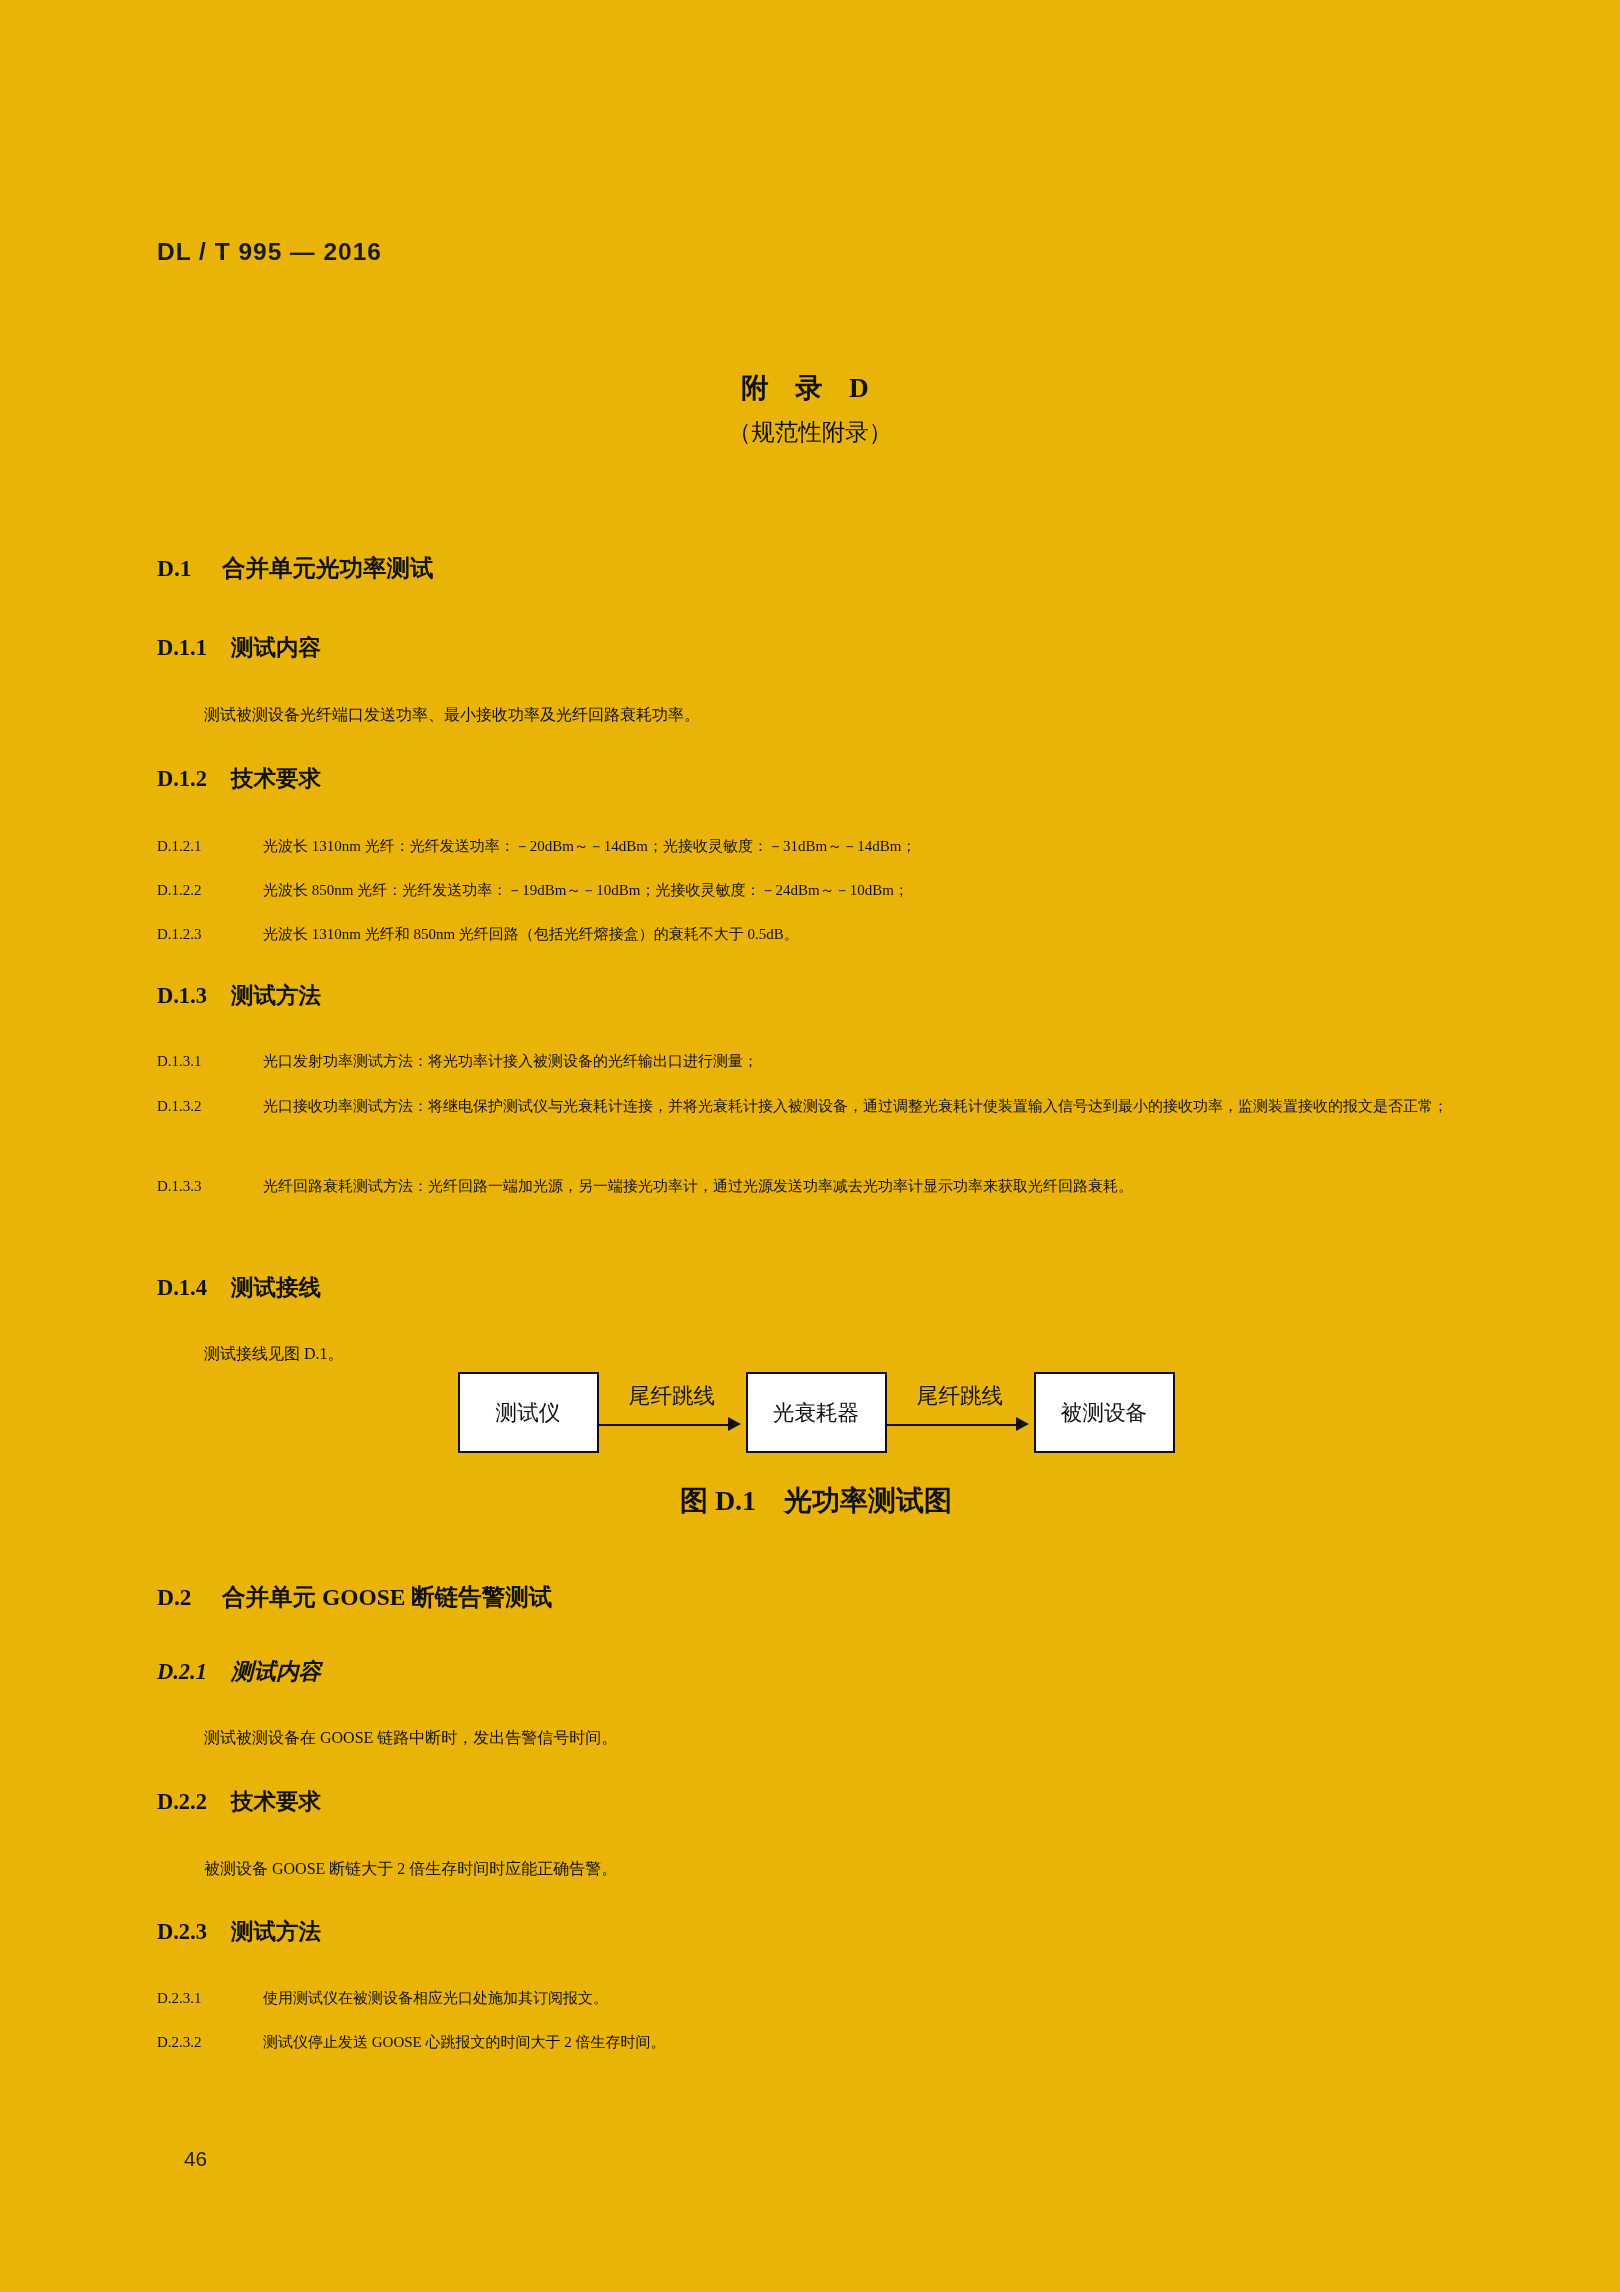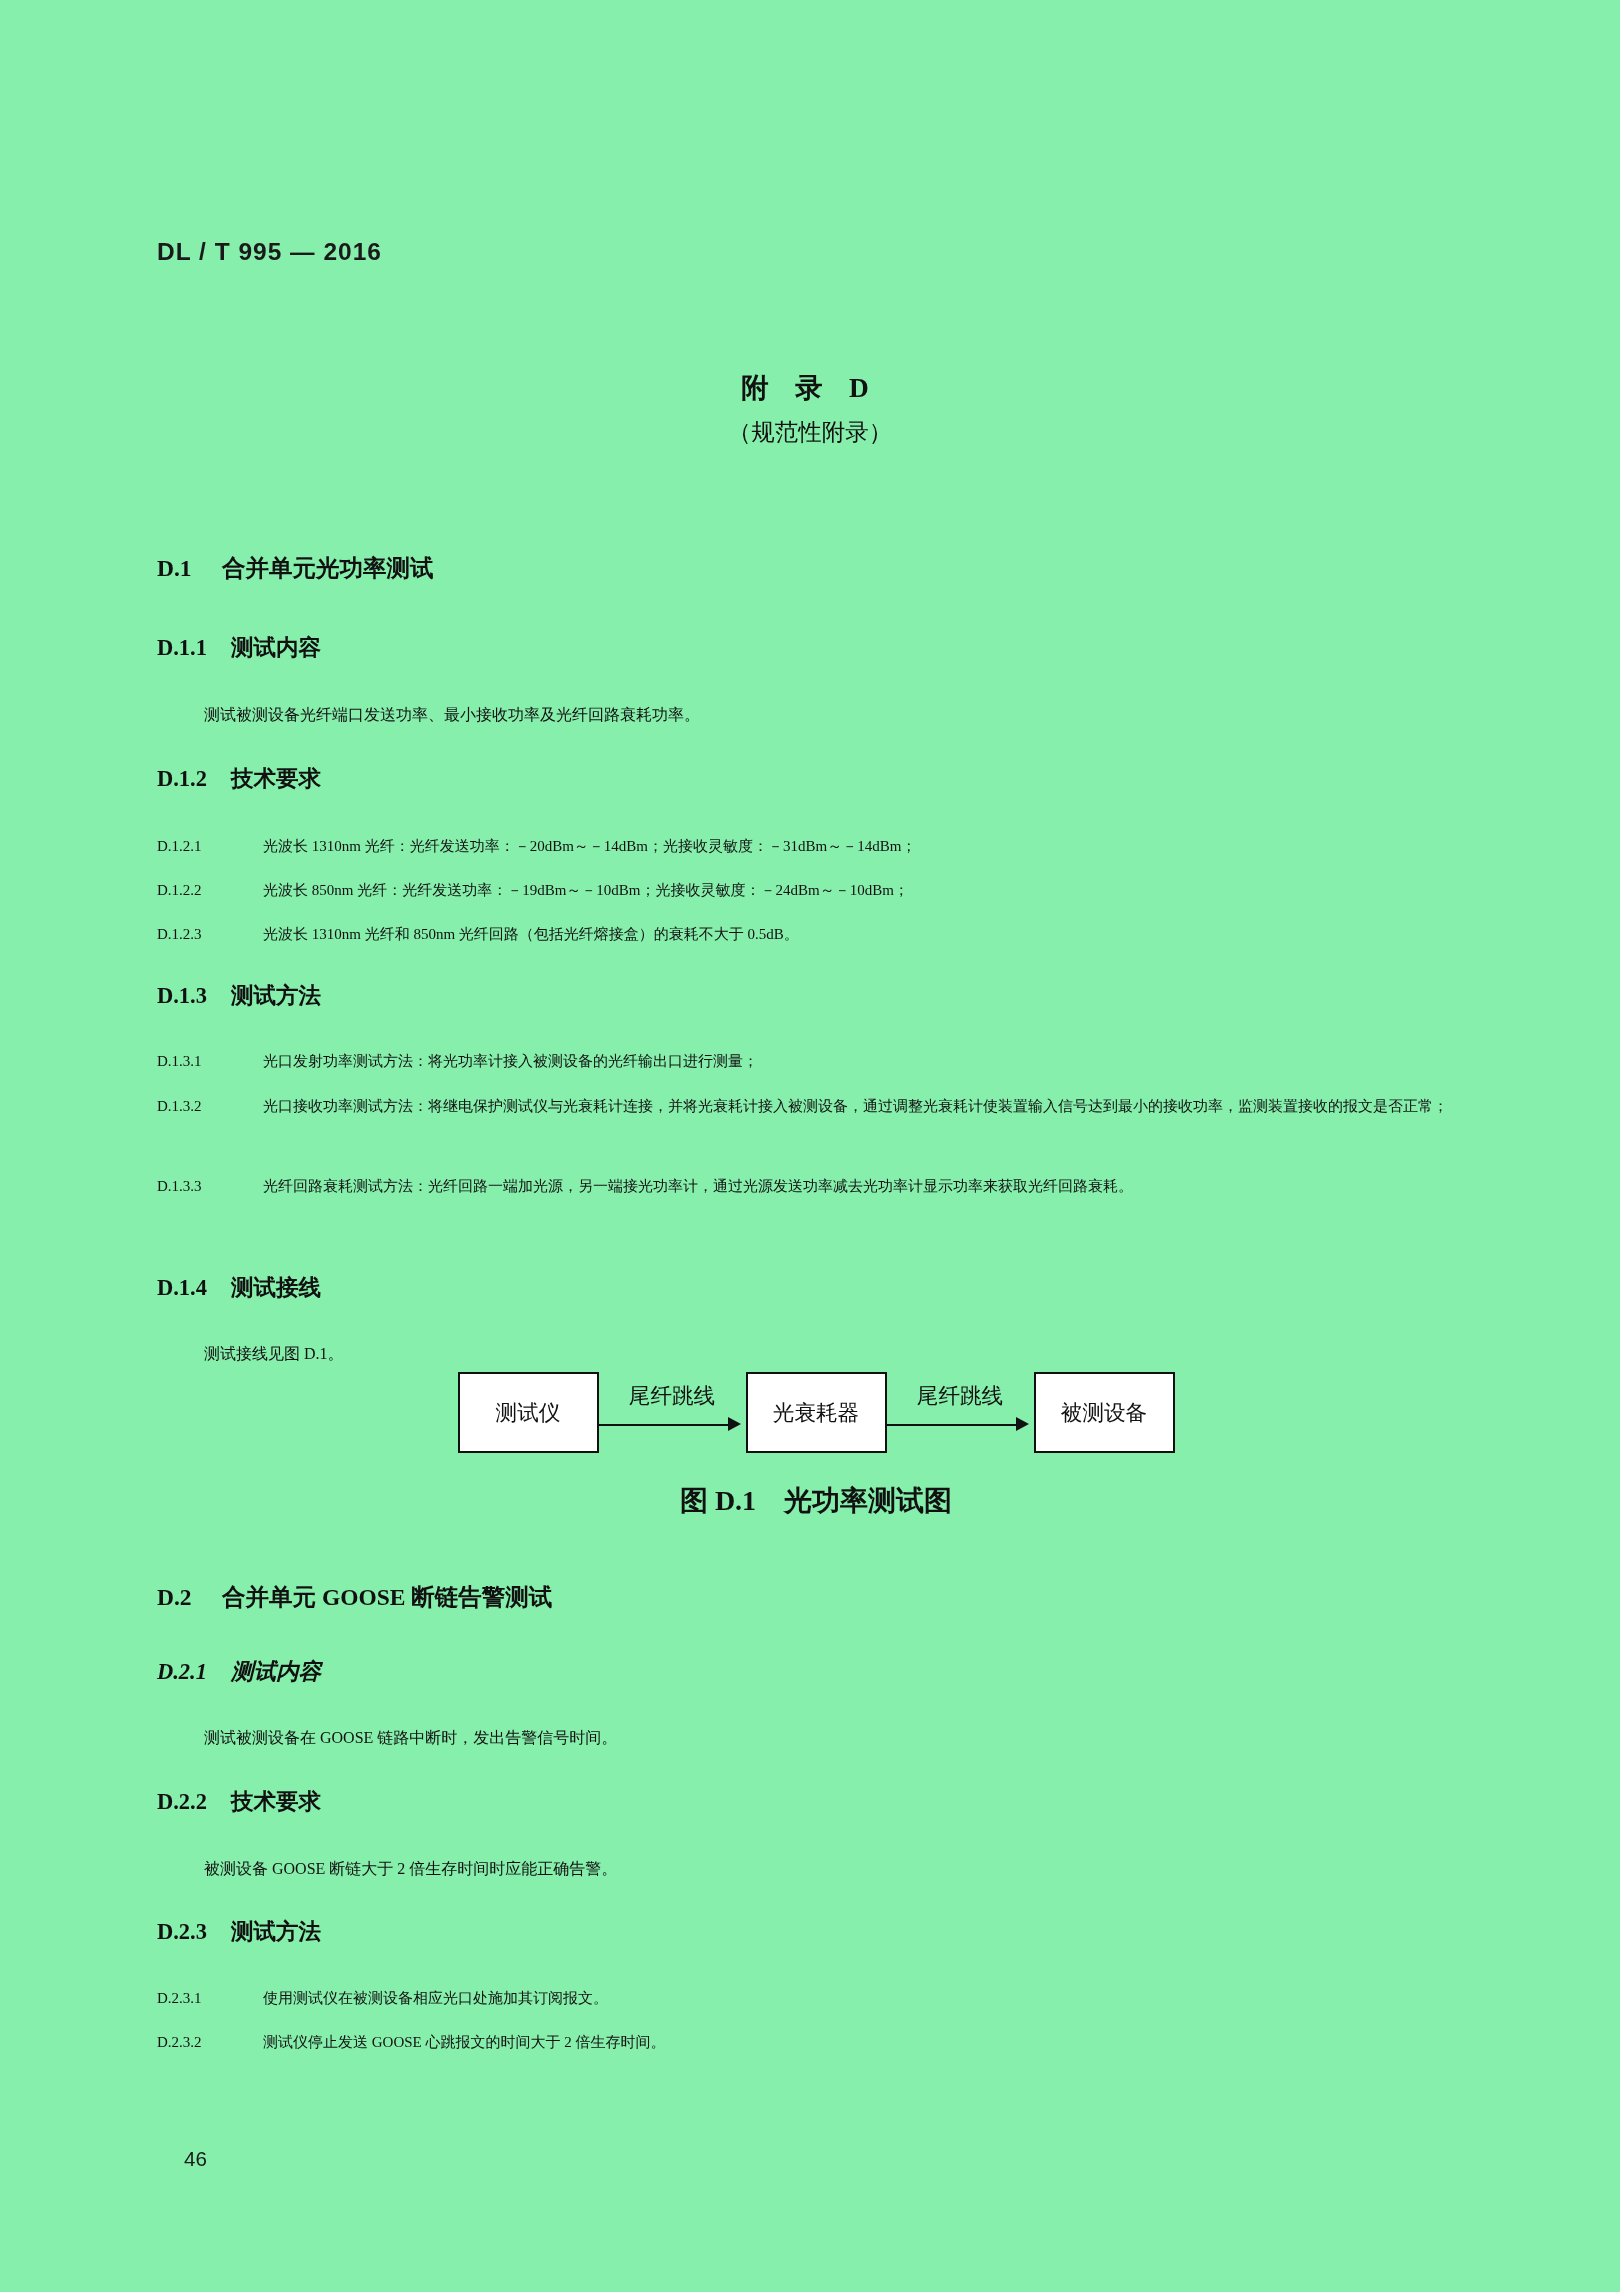--- a/index.html
+++ b/index.html
@@ -13,21 +13,21 @@
     position: relative;
     font-family: "Liberation Serif", serif;
     color: #111111;
     overflow: hidden;
   }
   .page {
     position: absolute;
     left: 0; top: 0;
     width: 1620px;
     height: 2293px;
-    background: #86efac;
+    background: #eab308;
   }
   
   .doc-header {
     position: absolute;
     left: 157px;
     top: 238px;
     font-family: "Liberation Sans", sans-serif;
     font-weight: bold;
     font-size: 24.5px;
     letter-spacing: 1px;

